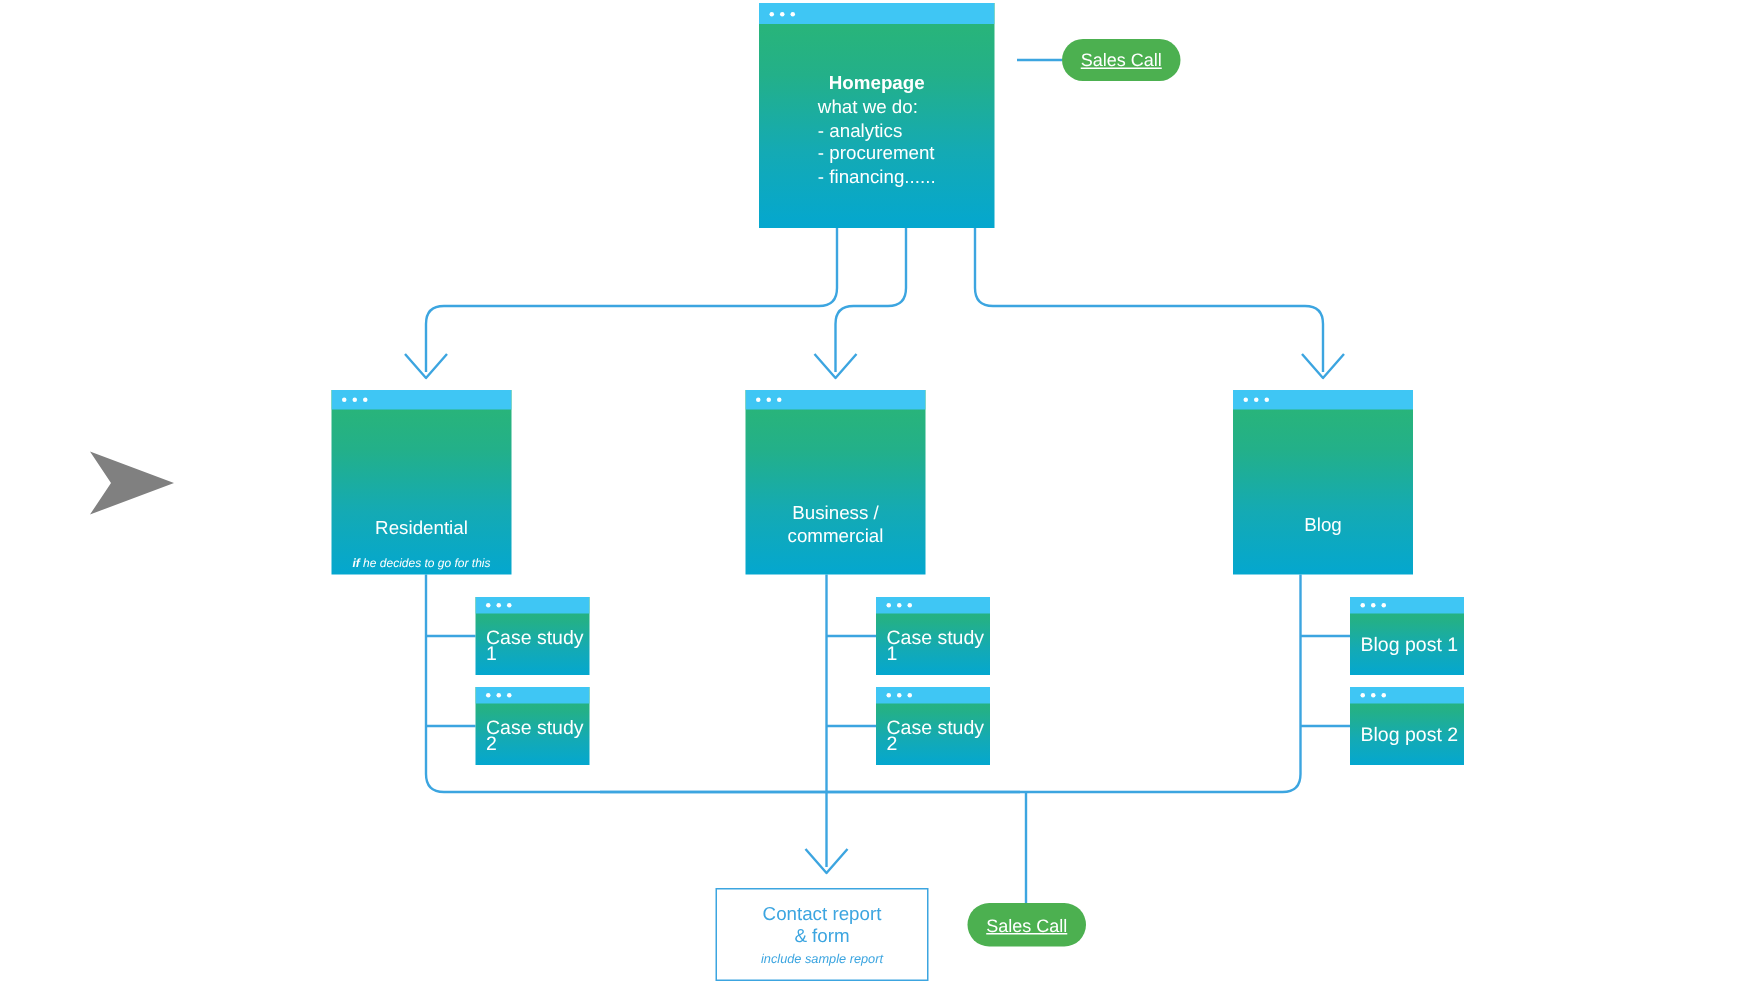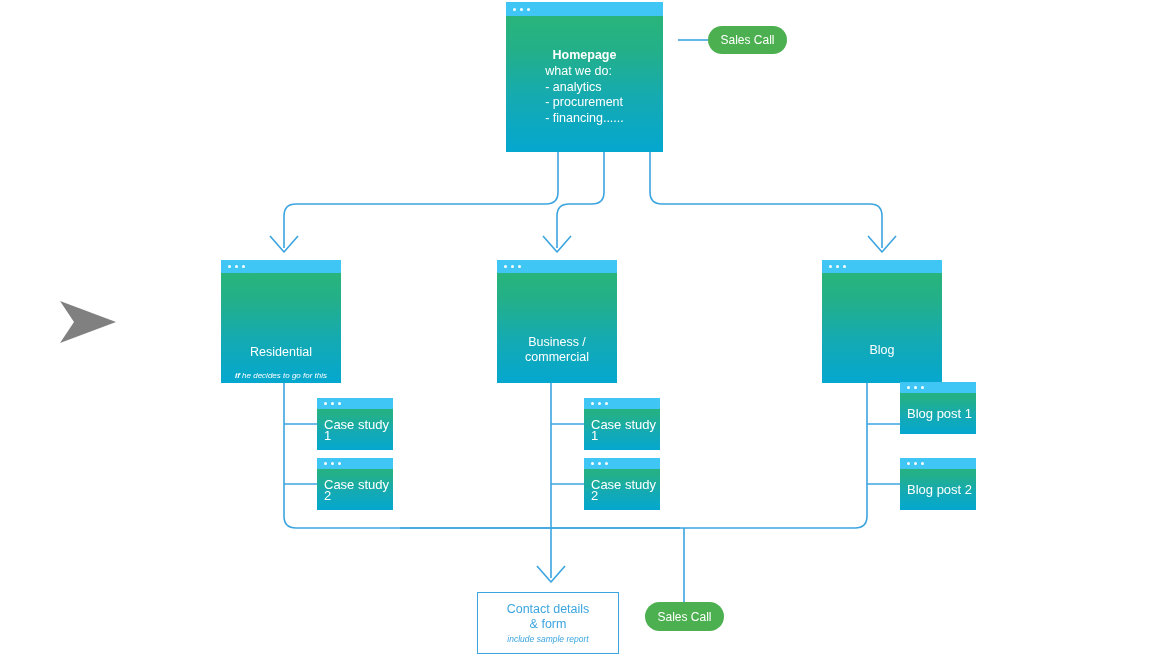--- a/index.html
+++ b/index.html
@@ -118,35 +118,36 @@
     align-items: flex-start;
     justify-content: center;
     padding-left: 7px;
     text-align: left;
   }
   .leaf-title { font-size: 13px; line-height: 11px; }
   #cs-r1 { left: 317px; top: 398px; }
   #cs-r2 { left: 317px; top: 458px; }
   #cs-b1 { left: 584px; top: 398px; }
   #cs-b2 { left: 584px; top: 458px; }
-  #bp-1  { left: 900px; top: 382px; }
+  #bp-1  { left: 900px; top: 398px; }
   #bp-2  { left: 900px; top: 458px; }
 
   
   .pill {
     position: absolute;
     background: #4cb050;
     color: #ffffff;
     border-radius: 999px;
     font-size: 12px;
     line-height: 1;
     display: flex;
     align-items: center;
     justify-content: center;
     z-index: 4;
+    text-decoration: underline;
   }
   #pill-top    { left: 708px; top: 26px;  width: 79px; height: 28px; }
   #pill-bottom { left: 645px; top: 602px; width: 79px; height: 29px; }
 
   
   #contact {
     position: absolute;
     left: 477px;
     top: 592px;
     width: 142px;
@@ -334,21 +335,21 @@
       <i></i>
         <i></i>
         <i></i>
     </div>
     <div class="body">
       <div class="leaf-title">Blog post 2</div>
     </div>
   </div>
 
   <div id="contact">
-    <div class="contact-title">Contact details</div>
+    <div class="contact-title">Contact report</div>
     <div class="contact-title">&amp; form</div>
     <div class="contact-note">include sample report</div>
   </div>
 
   <div class="pill" id="pill-bottom">Sales Call</div>
 
   <svg id="cursor" viewBox="0 0 60 48">
     <path d="M2 3 L58 24 L2 45 L16 24 Z" fill="#808080"></path>
   </svg>
 

